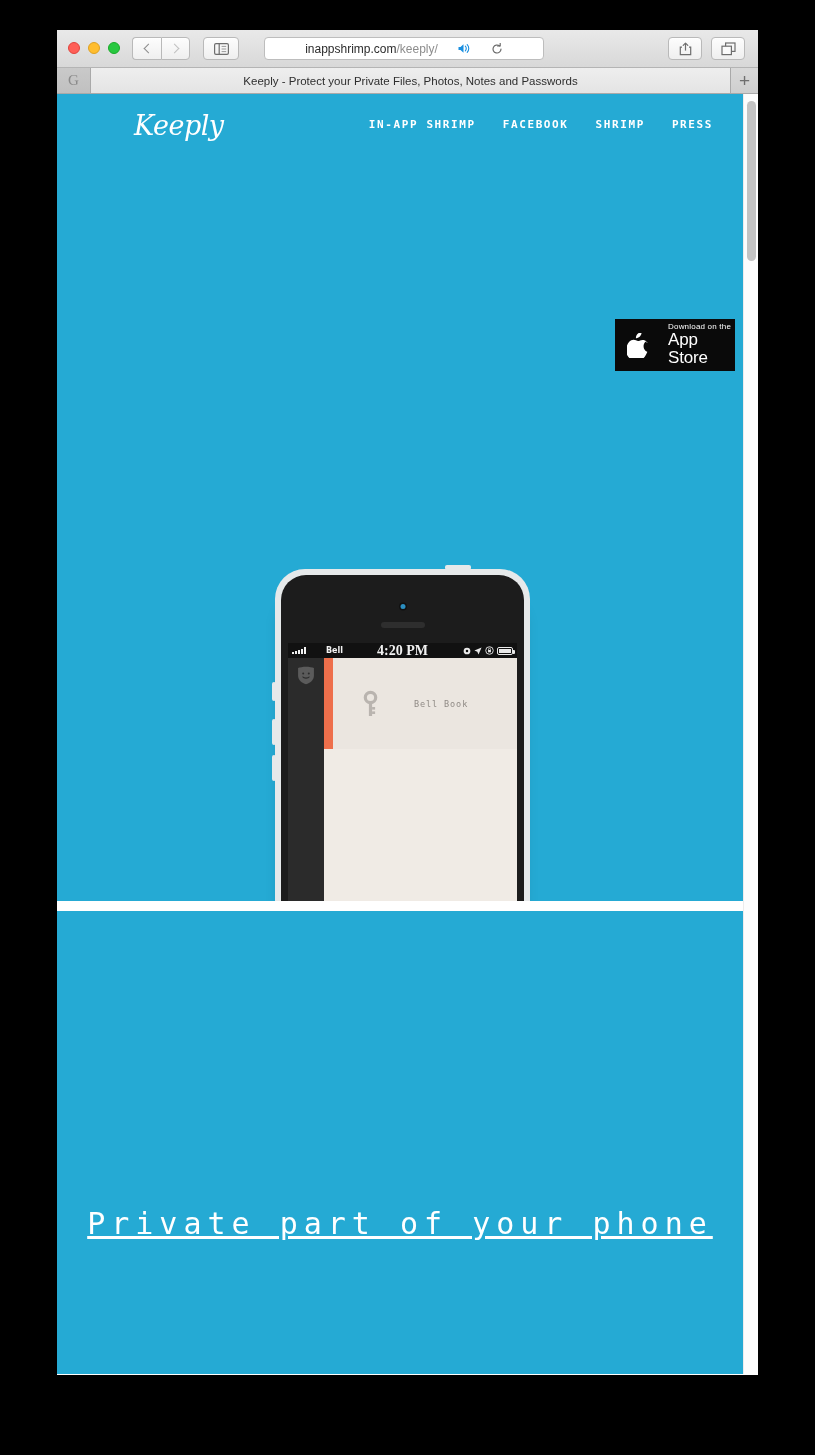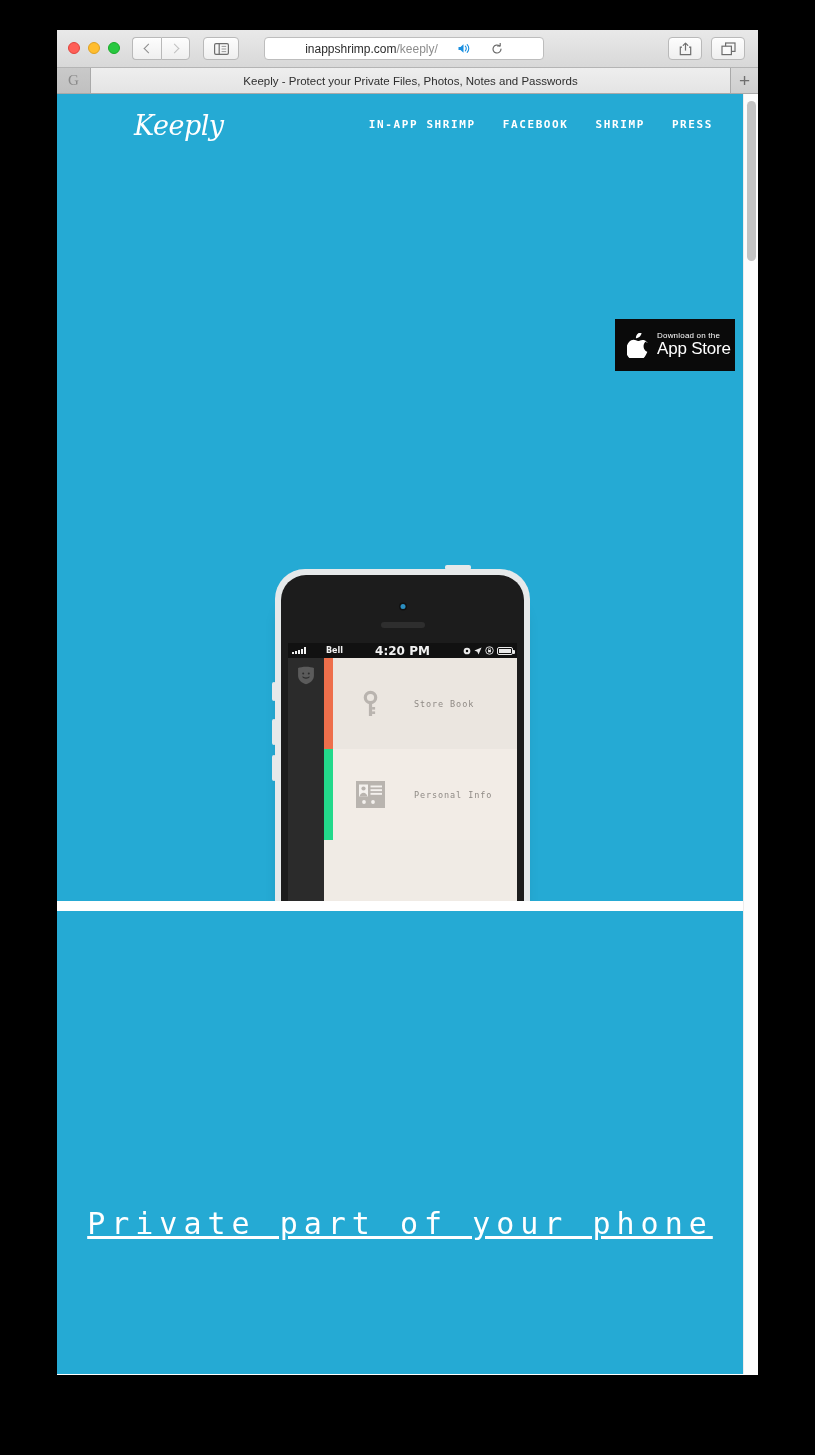--- a/index.html
+++ b/index.html
@@ -162,21 +162,21 @@
     text-align: right;
   }
 
   
   #appstore-badge {
     position: absolute; right: 8px; top: 225px;
     width: 120px; height: 52px;
     background: #0a0a0a;
     display: flex; align-items: center;
     padding-left: 12px;
-    gap: 9px;
+    gap: 20px;
     cursor: pointer;
   }
   #apple-logo { width: 21px; height: 25px; flex: none; }
   .badge-txt { color:#fff; line-height:1.05; }
   #badge-small { font-size: 8px; letter-spacing: .2px; }
   #badge-big { font-size: 17px; font-weight: 400; letter-spacing: -.2px; }
 
   
   #phone {
     position: absolute;
@@ -247,21 +247,21 @@
   }
   #sb-left { position:absolute; left:4px; display:flex; align-items:center; gap:20px; }
   .signal-bars { display:flex; align-items:flex-end; gap:1px; height:7px; }
   .signal-bars i { display:block; width:2px; background:#f2f2f2; }
   .signal-bars i:nth-child(1){height:2px}
   .signal-bars i:nth-child(2){height:3px}
   .signal-bars i:nth-child(3){height:4px}
   .signal-bars i:nth-child(4){height:5px}
   .signal-bars i:nth-child(5){height:7px}
   #sb-carrier { font-size:8px; font-weight:bold; }
-  #sb-time { position:absolute; left:0; right:0; text-align:center; font-size:12px; font-weight:bold; }
+  #sb-time { position:absolute; left:0; right:0; text-align:center; font-size:14px; font-weight:bold;font-family:Liberation Serif, serif; }
   #sb-right { position:absolute; right:4px; display:flex; align-items:center; gap:3px; }
   .battery {
     width: 16px; height: 8px;
     border: 1px solid #e9e9e9; border-radius: 2px;
     position: relative;
   }
   .battery::after {
     content:''; position:absolute; right:-3px; top:2px;
     width:2px; height:4px; background:#e9e9e9; border-radius:0 1px 1px 0;
   }
@@ -457,41 +457,24 @@
 
                   <div class="app-row" style="height:91px;background:#ebe6e0;">
                     <div class="row-stripe" style="background:#ee6f4b;"></div>
                     <div class="row-inner">
                       <svg class="row-icon" viewBox="0 0 29 27">
                         <circle cx="14.5" cy="7.5" r="5.2" fill="none" stroke="#b9b4af" stroke-width="3.2"></circle>
                         <rect x="12.9" y="11" width="3.2" height="15" fill="#b9b4af"></rect>
                         <rect x="16.1" y="17" width="3" height="2.6" fill="#b9b4af"></rect>
                         <rect x="16.1" y="21.4" width="3" height="2.6" fill="#b9b4af"></rect>
                       </svg>
-                      <span class="row-label">Store Book</span>
+                      <span class="row-label">Bell Book</span>
                     </div>
                   </div>
 
-                  <div class="app-row" style="height:91px;background:#f2ece6;">
-                    <div class="row-stripe" style="background:#23d98b;"></div>
-                    <div class="row-inner">
-                      <svg class="row-icon" viewBox="0 0 29 27">
-                        <rect x="0" y="0" width="29" height="27" fill="#b9b4af"></rect>
-                        <rect x="3" y="3.5" width="9" height="12" fill="#f4f1ee"></rect>
-                        <circle cx="7.5" cy="7.5" r="2.1" fill="#b9b4af"></circle>
-                        <path d="M3.6 15.5c.6-2.6 2-3.8 3.9-3.8s3.3 1.2 3.9 3.8z" fill="#b9b4af"></path>
-                        <rect x="14.5" y="4.5" width="11.5" height="1.9" fill="#f4f1ee"></rect>
-                        <rect x="14.5" y="8.2" width="11.5" height="1.9" fill="#f4f1ee"></rect>
-                        <rect x="14.5" y="11.9" width="11.5" height="1.9" fill="#f4f1ee"></rect>
-                        <circle cx="8" cy="21" r="1.9" fill="#f4f1ee"></circle>
-                        <circle cx="17" cy="21" r="1.9" fill="#f4f1ee"></circle>
-                      </svg>
-                      <span class="row-label">Personal Info</span>
-                    </div>
-                  </div>
 
                 </div>
               </div>
 
             </div>
           </div>
         </div>
 
       </div>
 

